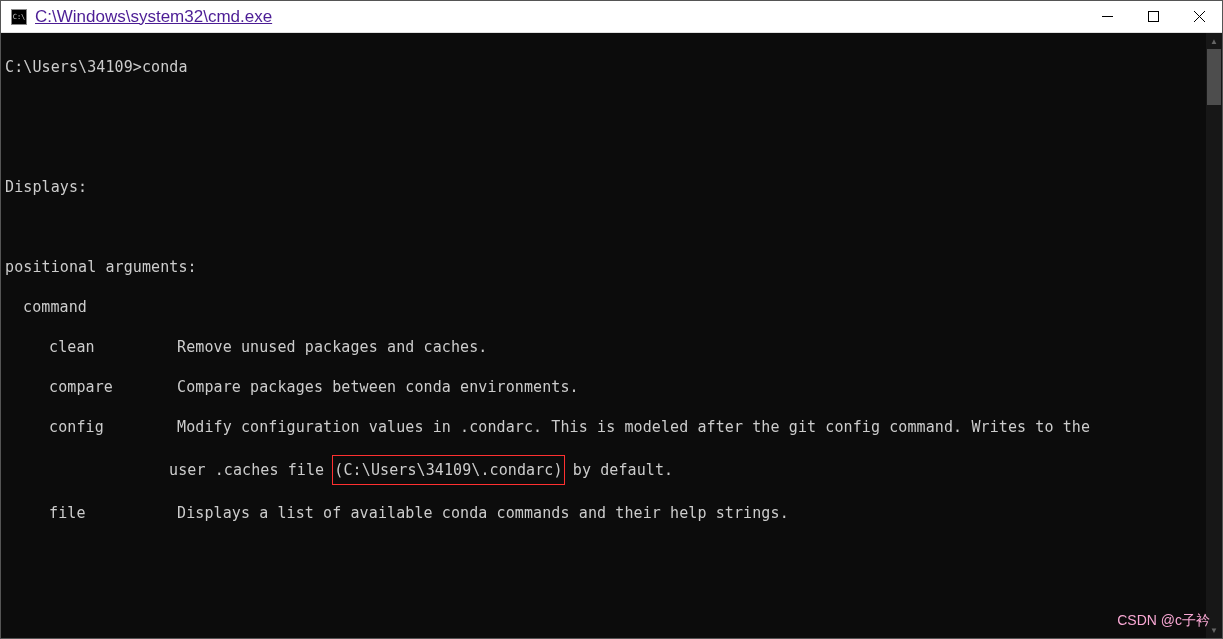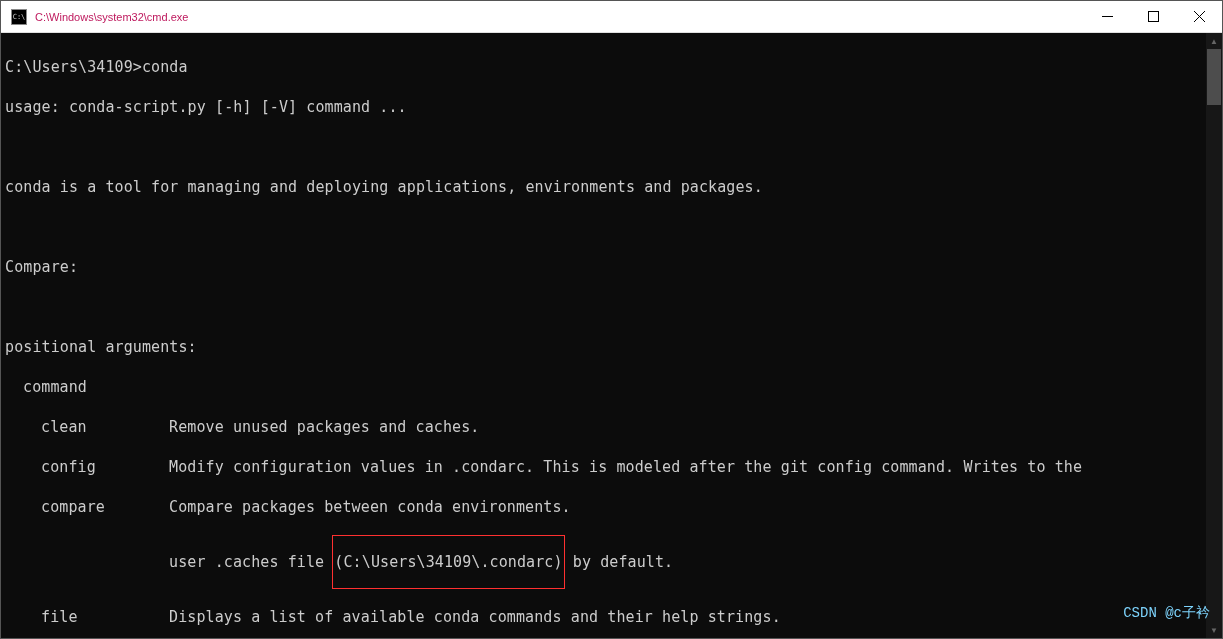--- a/index.html
+++ b/index.html
@@ -33,22 +33,23 @@
       border: 1px solid #888;
       display: flex;
       align-items: center;
       justify-content: center;
       font-size: 7px;
       color: #ccc;
       font-family: monospace;
     }
     .title-text {
       flex: 1;
-      font-size: 11px;
-      color: #be185d;
+      font-size: 17px;
+      color: #4c1d95;
+      text-decoration: underline;
     }
     .win-controls {
       display: flex;
       height: 100%;
     }
     .win-btn {
       width: 46px;
       height: 100%;
       display: flex;
       align-items: center;
@@ -95,34 +96,34 @@
       align-items: center;
       justify-content: center;
       color: #666;
       font-size: 8px;
     }
     .scroll-arrow.up { top: 0; }
     .scroll-arrow.down { bottom: 0; }
     .highlight-box {
       border: 1.5px solid #ff3030;
       display: inline-block;
-      padding: 16px 1px;
+      padding: 4px 1px;
       margin: -2px -1px;
     }
-    .cmd-col { display: inline-block; width: 128px; }
+    .cmd-col { display: inline-block; width: 128px; margin-left: 8px; }
     .indent4 { display: inline-block; width: 36px; }
     .indent2 { display: inline-block; width: 18px; }
     .desc-indent { display: inline-block; width: 164px; }
     .watermark {
       position: absolute;
       right: 12px;
-      bottom: 16px;
-      color: #7dd3fc;
+      bottom: 8px;
+      color: #f9a8d4;
       font-size: 14px;
-      font-family: Liberation Mono, monospace;
+      font-family: Liberation Sans, sans-serif;
     }
   </style>
 </head>
 <body>
 
 <div class="window">
 
   <div class="title-bar">
     <div class="app-icon">C:\</div>
     <div class="title-text">C:\Windows\system32\cmd.exe</div>
@@ -142,31 +143,29 @@
             <line x1="0" y1="0" x2="11" y2="11" stroke="currentColor" stroke-width="1"></line>
             <line x1="11" y1="0" x2="0" y2="11" stroke="currentColor" stroke-width="1"></line>
           </svg>
       </div>
     </div>
   </div>
 
   <div class="terminal-area">
     <div class="terminal-content">
 <div><span>C:\Users\34109&gt;</span><span>conda</span></div>
-<div>usage: conda-script.py [-h] [-V] command ...</div>
 <div> </div>
-<div>conda is a tool for managing and deploying applications, environments and packages.</div>
 <div> </div>
-<div>Compare:</div>
+<div>Displays:</div>
 <div> </div>
 <div>positional arguments:</div>
 <div><span class="indent2"></span><span>command</span></div>
 <div><span class="indent4"></span><span class="cmd-col">clean</span><span>Remove unused packages and caches.</span></div>
+<div><span class="indent4"></span><span class="cmd-col">compare</span><span>Compare packages between conda environments.</span></div>
 <div><span class="indent4"></span><span class="cmd-col">config</span><span>Modify configuration values in .condarc. This is modeled after the git config command. Writes to the</span></div>
-<div><span class="indent4"></span><span class="cmd-col">compare</span><span>Compare packages between conda environments.</span></div>
 <div><span class="desc-indent"></span><span>user .caches file </span><span class="highlight-box">(C:\Users\34109\.condarc)</span><span> by default.</span></div>
 <div><span class="indent4"></span><span class="cmd-col">file</span><span>Displays a list of available conda commands and their help strings.</span></div>
 
 
 
 
 
 
 
 

